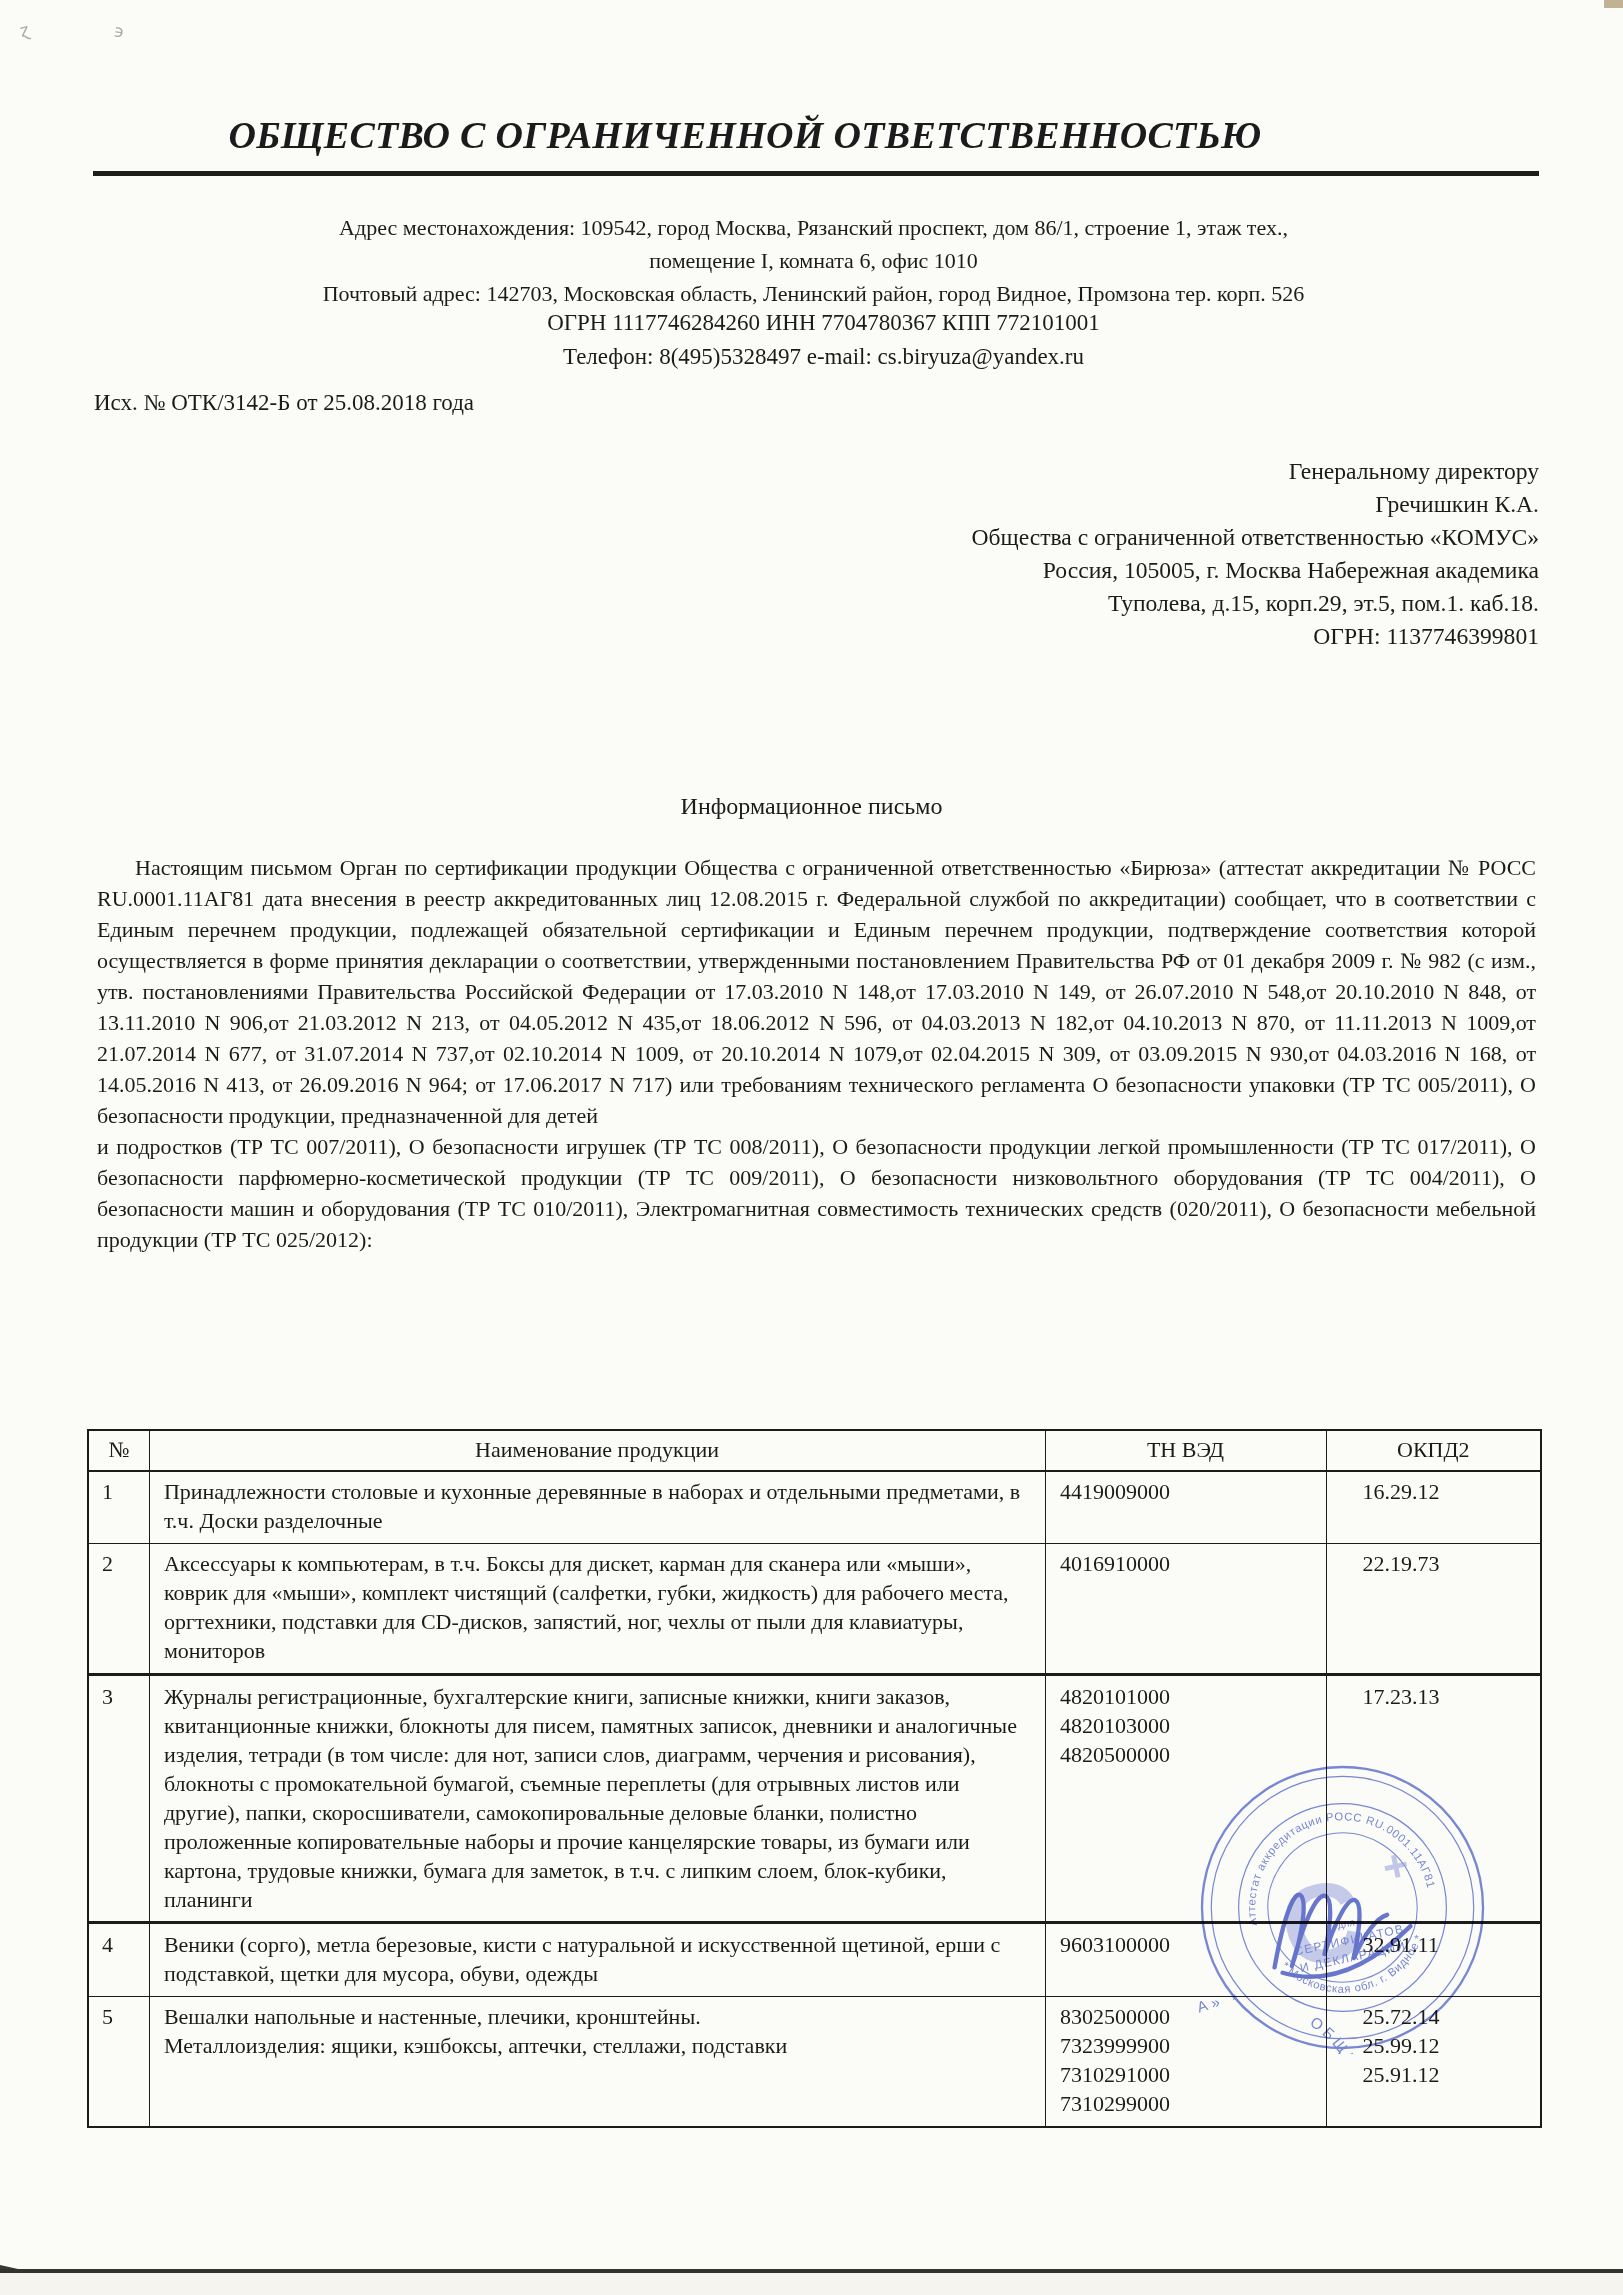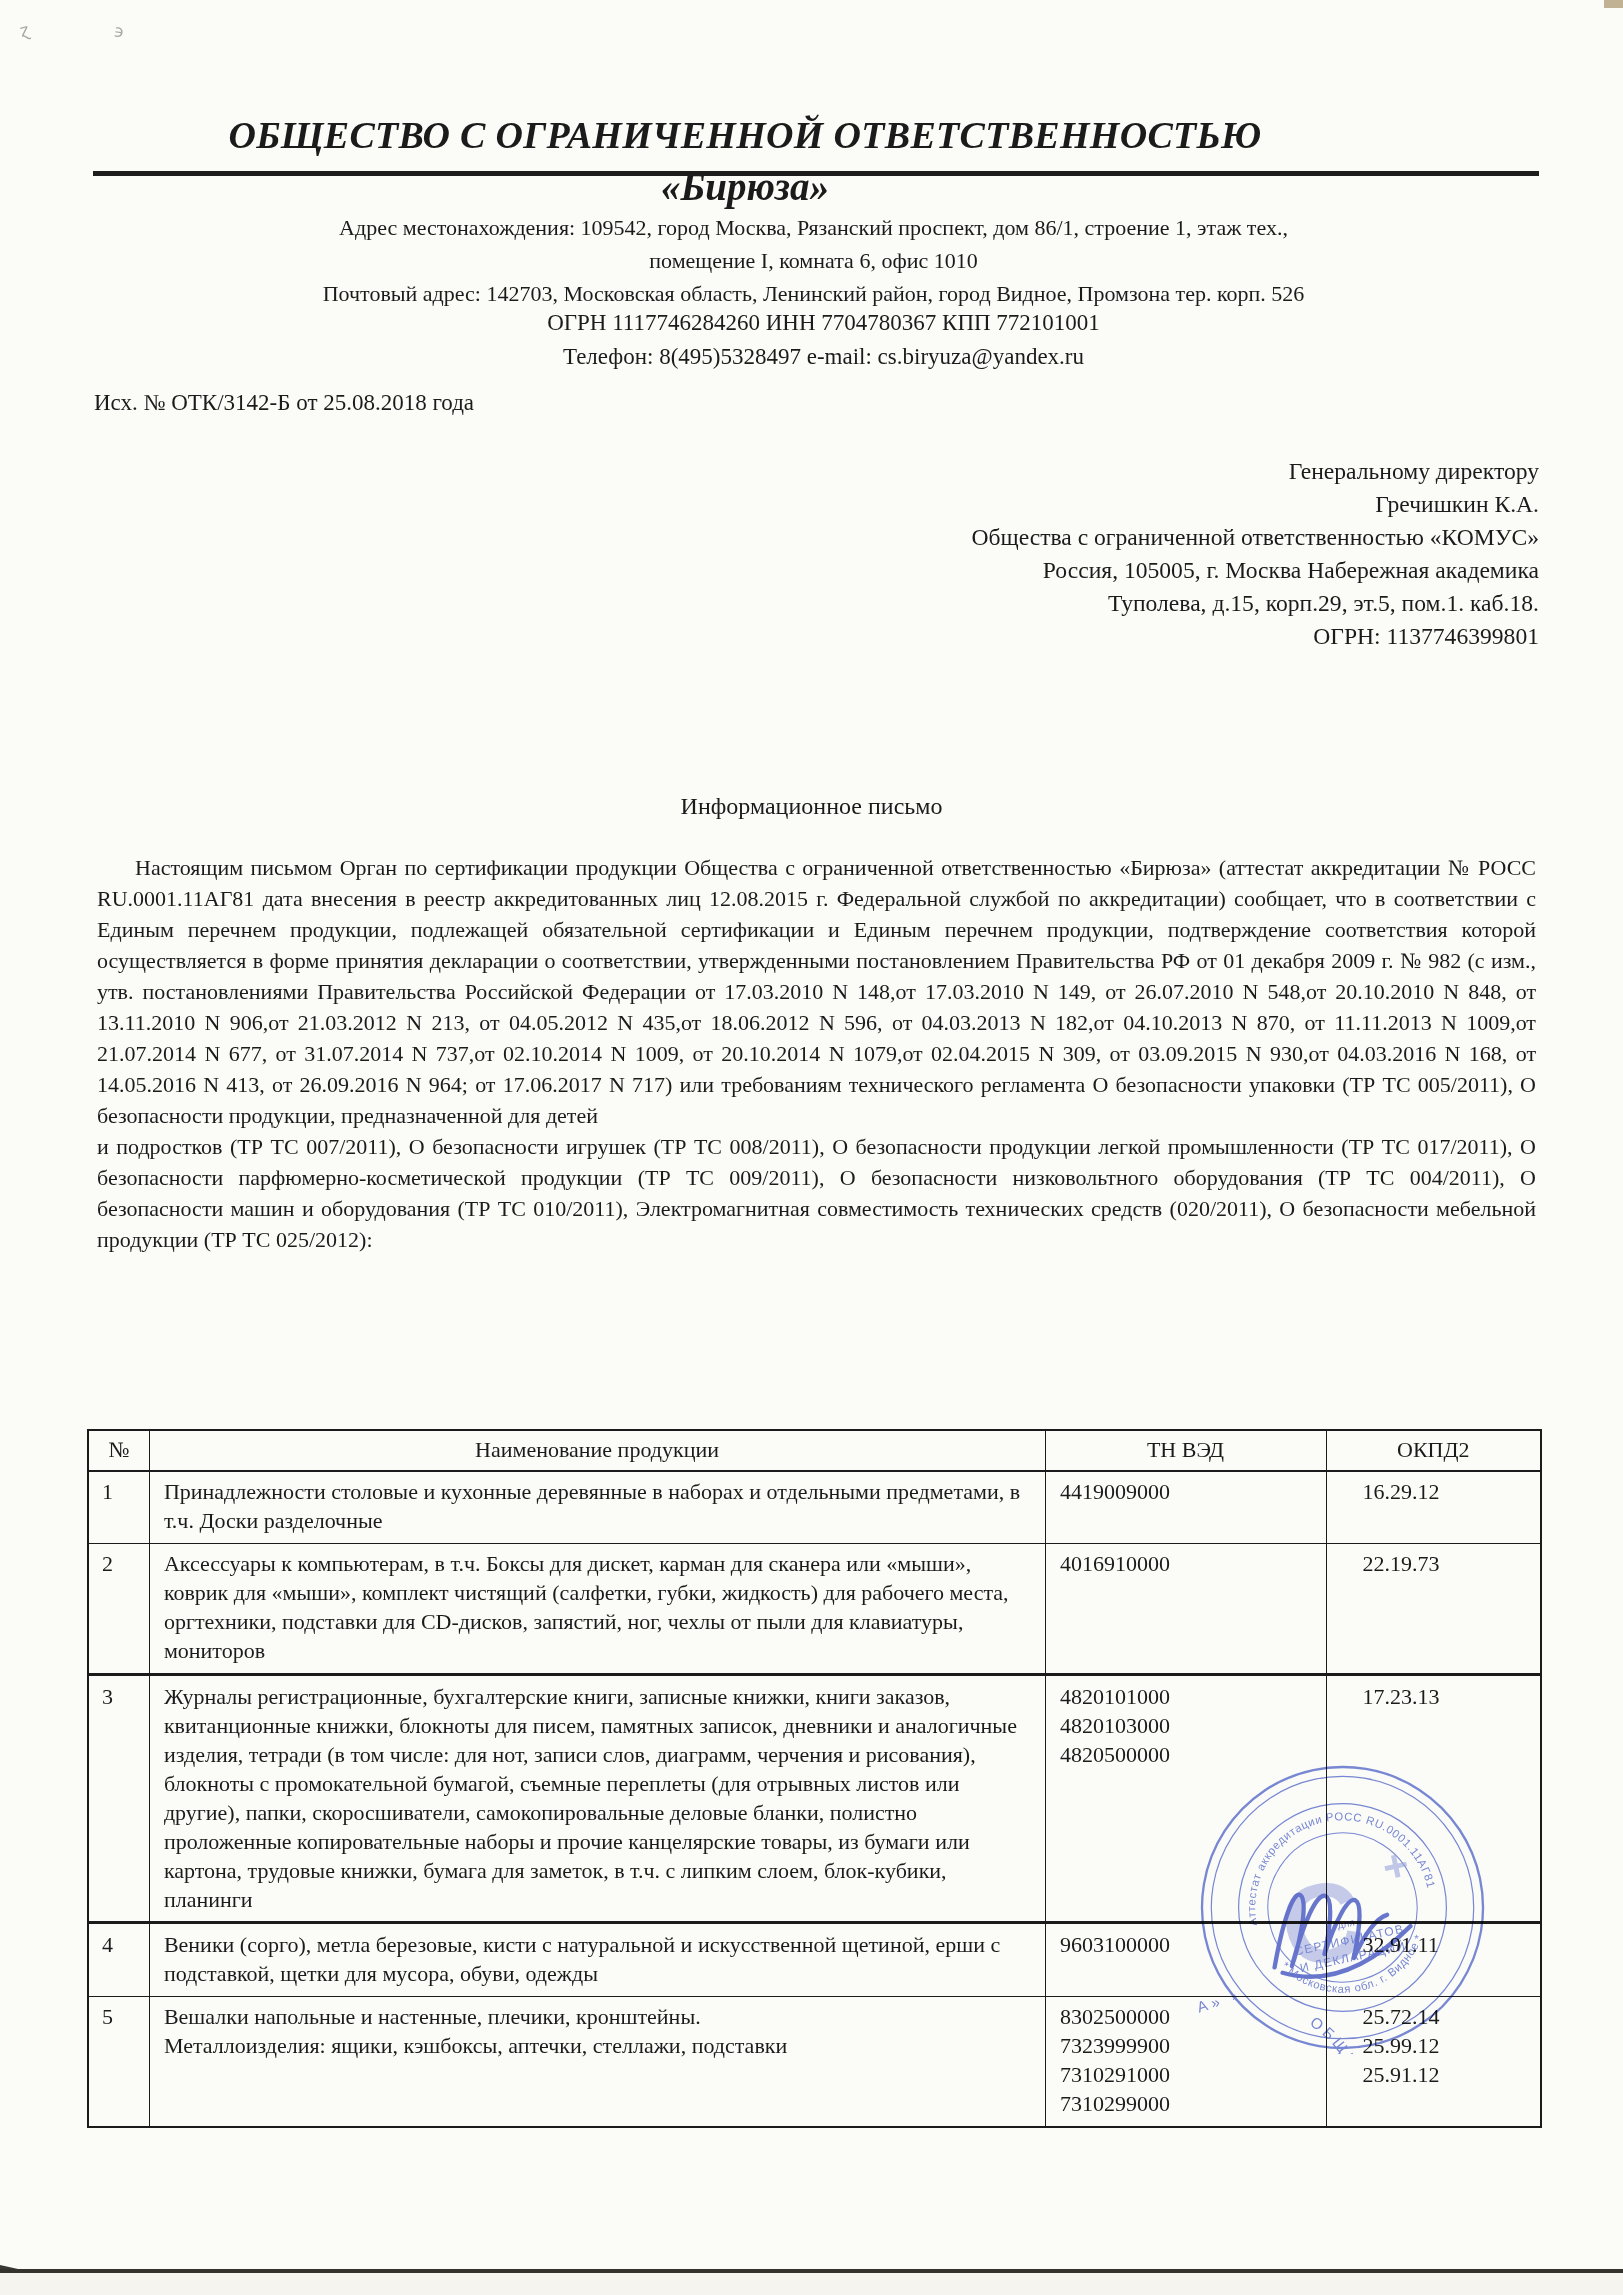--- a/index.html
+++ b/index.html
@@ -51,21 +51,20 @@
 </style>
 </head>
 <body>
 
 <span class="abs pencil pencil-1">ɀ</span>
 <span class="abs pencil pencil-2">϶</span>
 <div class="abs corner-tr"></div>
 
 <div class="abs org-block">
   <div class="org-line1">ОБЩЕСТВО С ОГРАНИЧЕННОЙ ОТВЕТСТВЕННОСТЬЮ</div>
-  <div class="org-line2">«Бирюза»</div>
 </div>
 <div class="abs head-rule"></div>
 <div class="abs center-info">
     <div class="line">Адрес местонахождения: 109542, город Москва, Рязанский проспект, дом 86/1, строение 1, этаж тех.,</div>
     <div class="line">помещение I, комната 6, офис 1010</div>
     <div class="line">Почтовый адрес: 142703, Московская область, Ленинский район, город Видное, Промзона тер. корп. 526</div>
   </div>
 <div class="abs reg-info">
     <div class="line">ОГРН 1117746284260 ИНН 7704780367 КПП 772101001</div>
     <div class="line">Телефон: 8(495)5328497 e-mail: cs.biryuza@yandex.ru</div>

